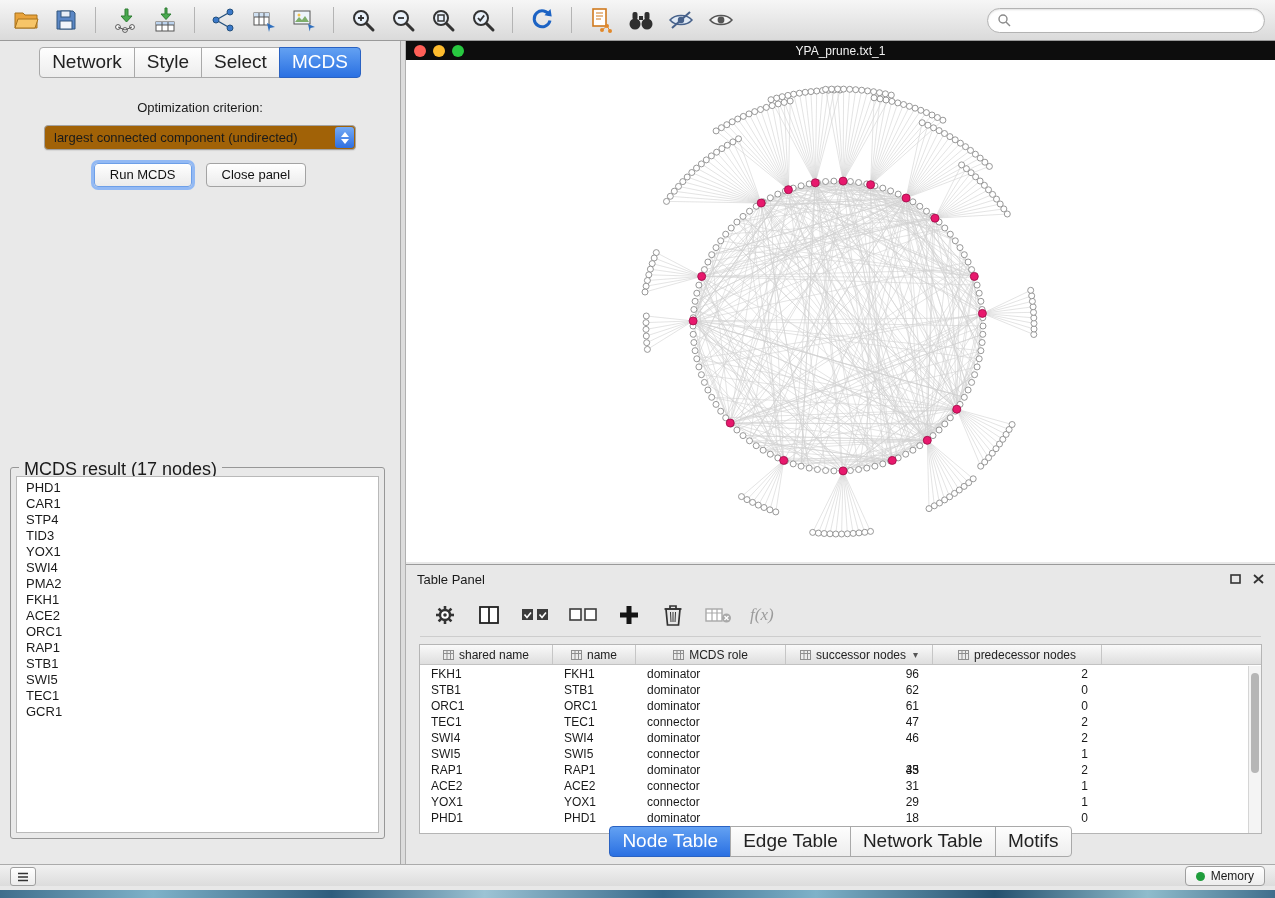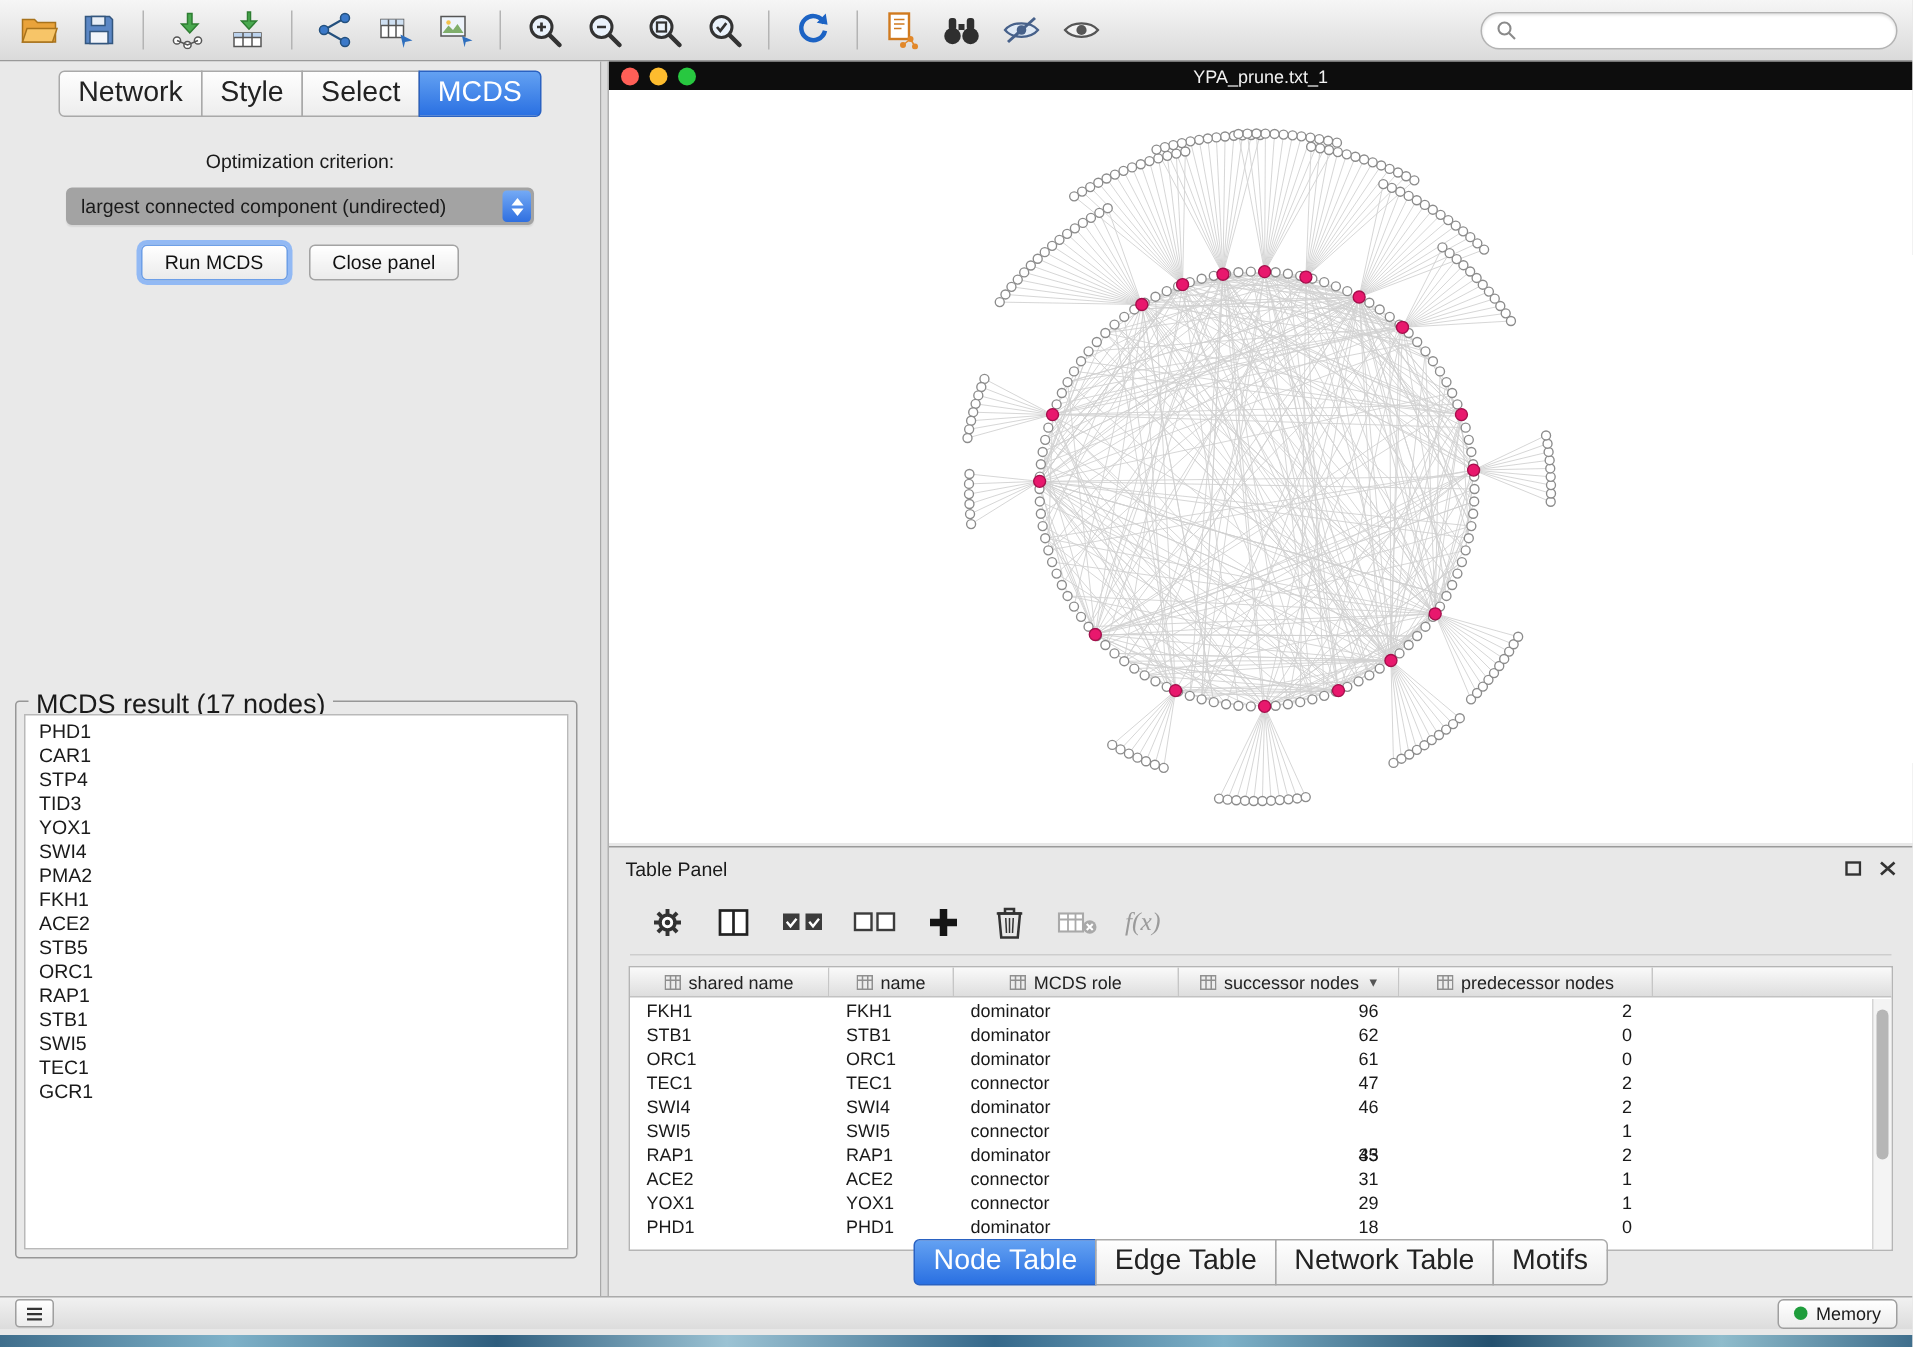--- a/index.html
+++ b/index.html
@@ -26,21 +26,21 @@
 
   .seg-row { display:flex; justify-content:center; margin-top:6px; }
   .seg-tab { font-size:19px; padding:3px 12px 4px; background:linear-gradient(#fefefe,#ededed);
     border:1px solid #a9a9a9; margin-left:-1px; color:#222; }
   .seg-tab.first { border-radius:4px 0 0 4px; margin-left:0; }
   .seg-tab.last  { border-radius:0 4px 4px 0; }
   .seg-tab.active { background:linear-gradient(#63a1f2,#2a70e2); border-color:#2a62c2; color:#fff; }
 
   .opt-label { text-align:center; margin-top:22px; font-size:13px; }
   .dropdown { position:relative; width:312px; height:25px; margin:10px auto 0;
-    background:#a3a3a3; border:1px solid #a3a3a3; border-radius:4px;
+    background:#a16207; border:1px solid #a3a3a3; border-radius:4px;
     display:flex; align-items:center; padding:0 24px 0 9px; font-size:13px;
     box-shadow:0 1px 1px rgba(0,0,0,.08); }
   .stepper { position:absolute; right:1px; top:1px; bottom:1px; width:19px; border-radius:3px;
     background:linear-gradient(#74aaf5,#2f6fe0); display:flex; flex-direction:column;
     align-items:center; justify-content:center; gap:2px; }
   .tri-up   { width:0; height:0; border-left:4px solid transparent; border-right:4px solid transparent; border-bottom:5px solid #fff; }
   .tri-down { width:0; height:0; border-left:4px solid transparent; border-right:4px solid transparent; border-top:5px solid #fff; }
 
   .btn-row { display:flex; justify-content:center; gap:14px; margin-top:13px; }
   .btn { font-family:inherit; font-size:13px; padding:3px 15px 4px; background:linear-gradient(#ffffff,#ebebeb);
@@ -88,21 +88,21 @@
   .td.txt { padding-left:11px; text-align:left; }
   .td.num { padding-right:14px; text-align:right; }
   .vscroll { position:absolute; right:0; top:21px; bottom:0; width:13px; background:#f4f4f4; border-left:1px solid #d5d5d5; }
   .vthumb { position:absolute; left:2px; right:2px; top:7px; height:100px; background:#b6b6b6; border-radius:5px; }
 
   .tp-tabs { position:absolute; left:0; right:0; bottom:7px; display:flex; justify-content:center; }
 
   
   .status-bar { position:absolute; left:0; top:864px; right:0; height:22px;
     background:linear-gradient(#f1f1f1,#dcdcdc); border-top:1px solid #ababab;
-    display:flex; align-items:center; padding:0 10px; }
+    display:flex; align-items:flex-end; padding:0 10px; }
   .status-btn { width:26px; height:19px; background:linear-gradient(#fff,#ececec);
     border:1px solid #9f9f9f; border-radius:3px; display:flex; align-items:center; justify-content:center; }
   .memory-btn { margin-left:auto; height:20px; background:linear-gradient(#fff,#ececec);
     border:1px solid #9f9f9f; border-radius:4px; display:flex; align-items:center; gap:6px;
     padding:0 10px; font-size:12px; }
   .memdot { width:9px; height:9px; border-radius:50%; }
   .wallpaper { position:absolute; left:0; top:890px; right:0; height:8px;
     background:linear-gradient(90deg,#3f6e8c,#7fb2c9 12%,#2e5d7d 26%,#9cc3d4 38%,#35688a 52%,#7fb2c9 64%,#24506e 78%,#8fbccc 90%,#3f6e8c); }
 </style>
 </head>
@@ -274,21 +274,20 @@
     <div class="mcds-list" id="mcds-list">
         <div class="list-item">PHD1</div>
         <div class="list-item">CAR1</div>
         <div class="list-item">STP4</div>
         <div class="list-item">TID3</div>
         <div class="list-item">YOX1</div>
         <div class="list-item">SWI4</div>
         <div class="list-item">PMA2</div>
         <div class="list-item">FKH1</div>
         <div class="list-item">ACE2</div>
-        <div class="list-item">STB5</div>
         <div class="list-item">ORC1</div>
         <div class="list-item">RAP1</div>
         <div class="list-item">STB1</div>
         <div class="list-item">SWI5</div>
         <div class="list-item">TEC1</div>
         <div class="list-item">GCR1</div>
       </div>
   </div>
 </div>
 

